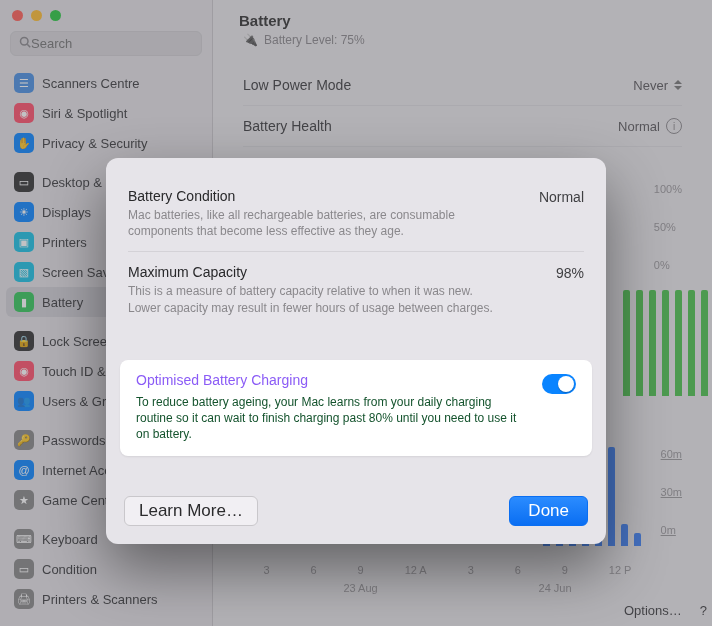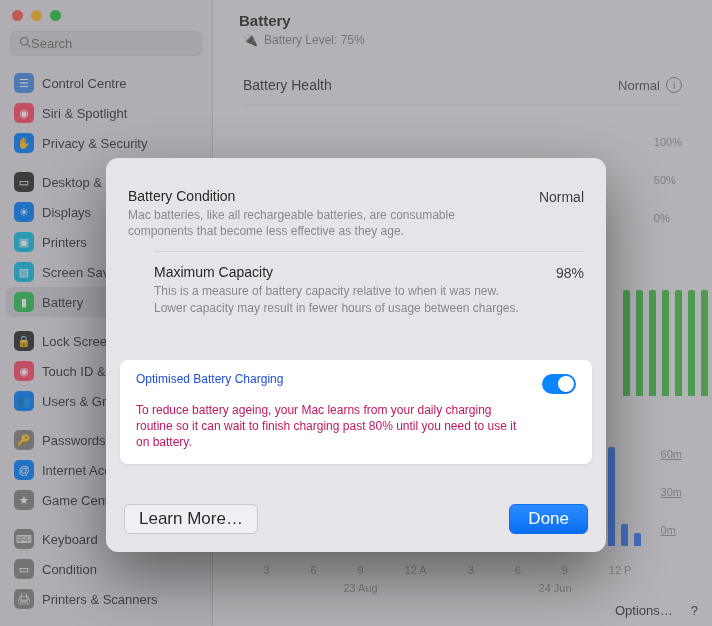--- a/index.html
+++ b/index.html
@@ -69,46 +69,46 @@
   .chart-zone { flex:1; position:relative; }
   .ylabels { position:absolute; right:0; font-size:11px; color:#9a989c; display:flex; flex-direction:column; gap:26px;}
   .ylabels.top { top:2px; }
   .ylabels.bot { bottom:90px;text-decoration:underline; }
   .bars { position:absolute; bottom:80px; left:300px; display:flex; align-items:flex-end; gap:6px; height:110px;}
   .bar { width:7px; background:#3e82f7; border-radius:2px 2px 0 0;}
   .bars.green { bottom:230px; left:380px; height:110px; }
   .bars.green .bar{background:#4cc24e}
   .xaxis { position:absolute; bottom:50px; left:0; right:30px; display:flex; justify-content:space-around; color:#9a989c; font-size:11px;}
   .dates { position:absolute; bottom:32px; left:20px; right:30px; display:flex; justify-content:space-around; color:#9a989c; font-size:11px;}
-  .footer { position:absolute; bottom:8px; right:14px; display:flex; gap:18px; align-items:center; color:#3c3c3f; font-size:13px;}
+  .footer { position:absolute; bottom:8px; right:5px; display:flex; gap:18px; align-items:center; color:#3c3c3f; font-size:13px;}
 
   
   .modal {
     position:absolute; left:106px; top:158px; width:500px;
     background:#e6e4e9;
     border-radius:12px;
     box-shadow: 0 25px 60px rgba(0,0,0,0.45);
     z-index:20; overflow:hidden;
     display:flex; flex-direction:column;gap:20px;
   }
   .modal-body { padding: 18px 22px 6px; display:flex; flex-direction:column; }
   .modal-row { display:flex; justify-content:space-between; gap:20px; padding:12px 0; }
-  .modal-row + .modal-row { border-top:1px solid #d4d2d7;margin-left:26px; }
+  .modal-row + .modal-row { border-top:1px solid #d4d2d7; }
   .mrow-left { flex:1; }
   .mrow-left .label { font-size:14px; color:#28282a; margin-bottom:3px; }
   .mrow-left .desc { font-size:12px; color:#8a888c; line-height:1.35; max-width:380px;}
   .mrow-right { font-size:14px; color:#3f3f42; white-space:nowrap; padding-top:1px;}
   .card {
     background:#fff; border-radius:8px;
     margin:6px 14px 0; padding:12px 16px 14px;
     box-shadow: 0 1px 2px rgba(0,0,0,0.08);
     display:flex; justify-content:space-between; gap:16px;
   }
-  .card .label { font-size:12px; font-weight:500; color:#1d4ed8; margin-bottom:16px;}
-  .card .desc { font-size:12px; color:#be185d; line-height:1.35; }
+  .card .label { font-size:14px; font-weight:500; color:#8b5cf6; margin-bottom:6px;}
+  .card .desc { font-size:12px; color:#14532d; line-height:1.35; }
   .switch {
     width:34px; height:20px; border-radius:20px; background:#0a84ff;
     position:relative; flex-shrink:0; margin-top:2px;
   }
   .switch .knob {
     width:16px; height:16px; border-radius:50%; background:#fff;
     position:absolute; top:2px; right:2px;
     box-shadow:0 1px 1px rgba(0,0,0,0.25);
   }
   .modal-footer {
@@ -143,21 +143,21 @@
               <line x1="11" y1="11" x2="15" y2="15" stroke="#8a888c" stroke-width="2"></line>
             </svg>
         </span>
         <input placeholder="Search" style="">
       </div>
     </div>
 
     <div class="side-group">
       <div class="side-item">
           <span class="icon" style="background:#4a90e2">☰</span>
-          <span>Control Centre</span>
+          <span>Scanners Centre</span>
         </div>
       <div class="side-item">
           <span class="icon" style="background:#ff4f6a">◉</span>
           <span>Siri &amp; Spotlight</span>
         </div>
       <div class="side-item">
           <span class="icon" style="background:#0a84ff">✋</span>
           <span>Privacy &amp; Security</span>
         </div>
     </div>
@@ -233,30 +233,40 @@
 
   <div class="content">
     <div class="title-row">
       <span class="title">Battery</span>
     </div>
     <div class="sub">
       <span>🔌</span>
       <span>Battery Level: 75%</span>
     </div>
 
+    <div class="setting-row">
+      <span>Low Power Mode</span>
+      <span class="val">
+        <span>Never</span>
+        <span class="updn">
+            <span class="chev chev-up"></span>
+            <span class="chev chev-dn"></span>
+          </span>
+      </span>
+    </div>
     <div class="setting-row">
       <span>Battery Health</span>
       <span class="val">
         <span>Normal</span>
         <span class="info-circle">i</span>
       </span>
     </div>
 
     <div class="chart-zone">
-      <div class="ylabels top" style="top:30px">
+      <div class="ylabels top" style="top:36px">
         <span>100%</span>
         <span>50%</span>
         <span>0%</span>
       </div>
       <div class="bars green">
         <div class="bar" style="height:96%"></div>
           <div class="bar" style="height:96%"></div>
           <div class="bar" style="height:96%"></div>
           <div class="bar" style="height:96%"></div>
           <div class="bar" style="height:96%"></div>

